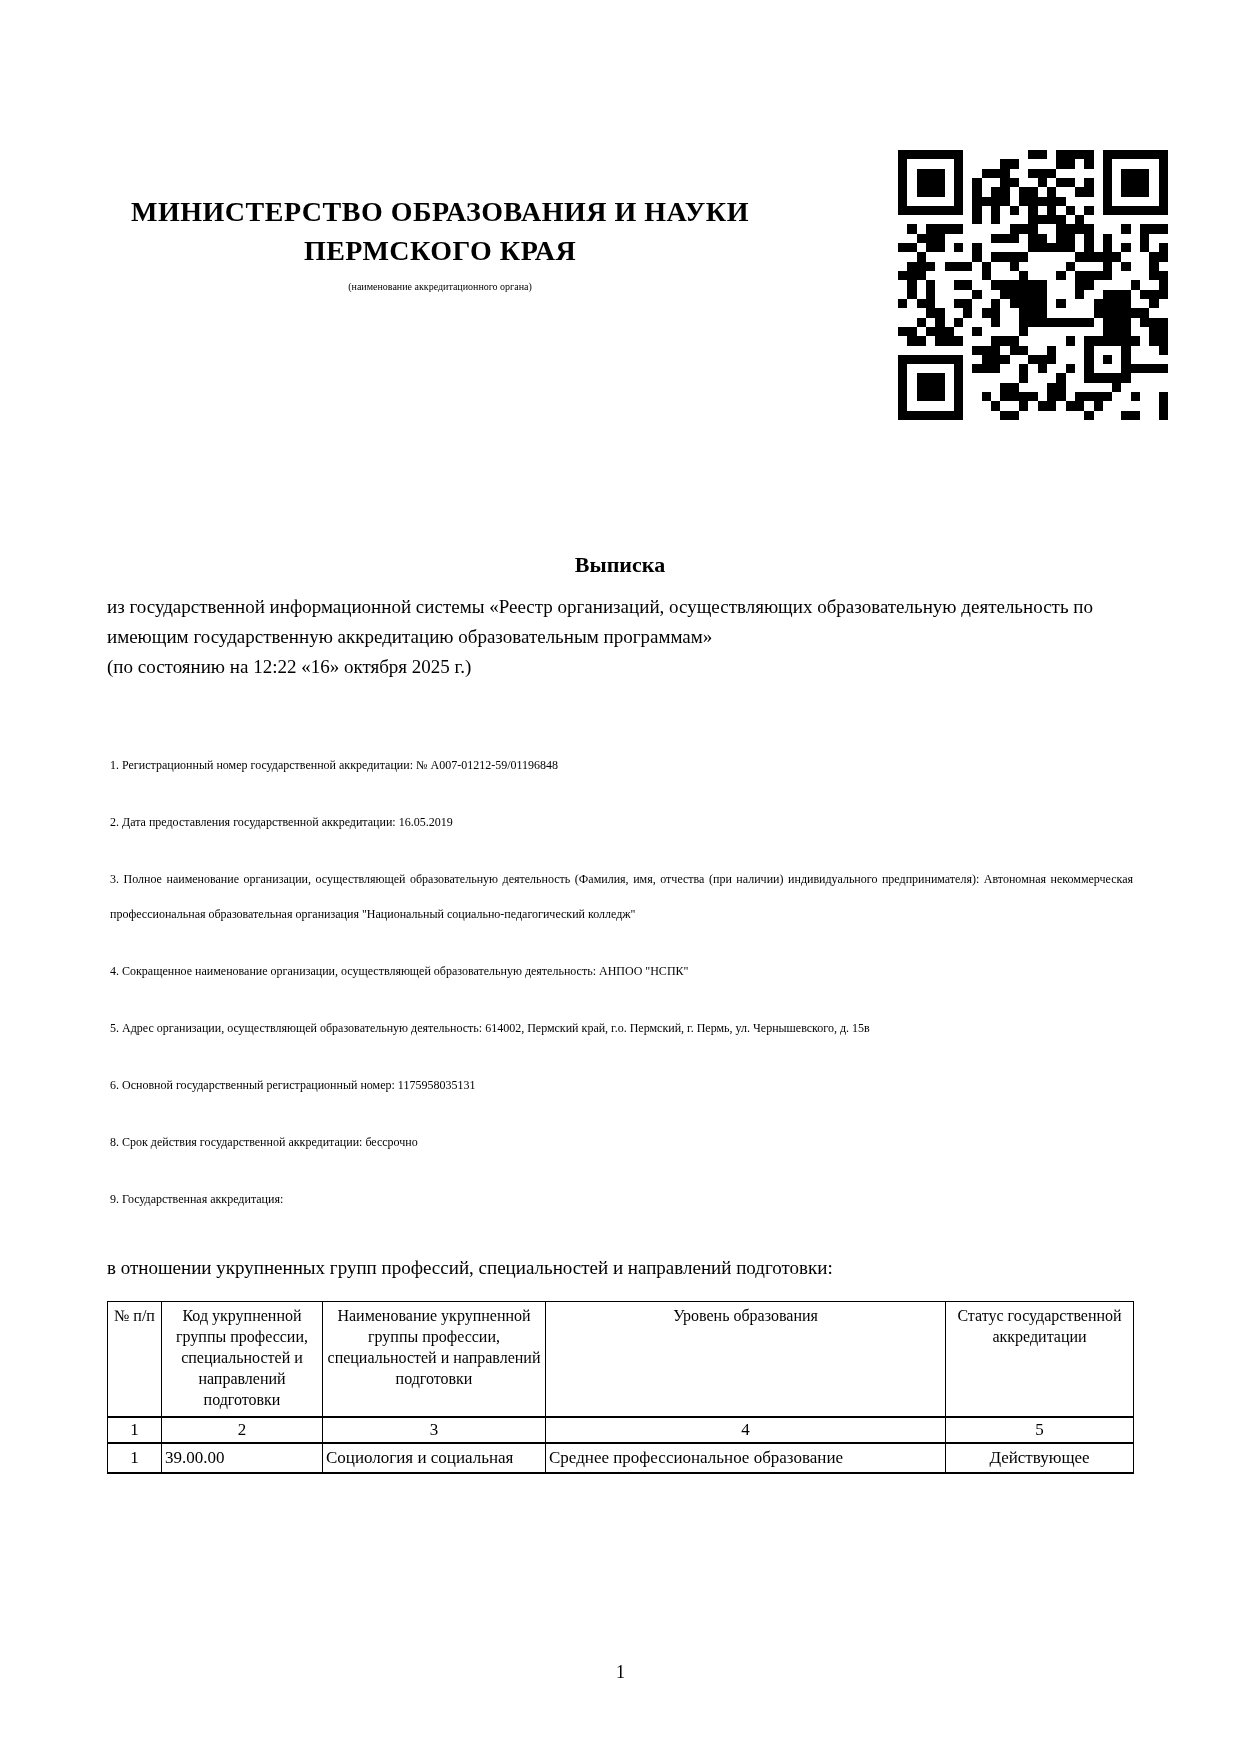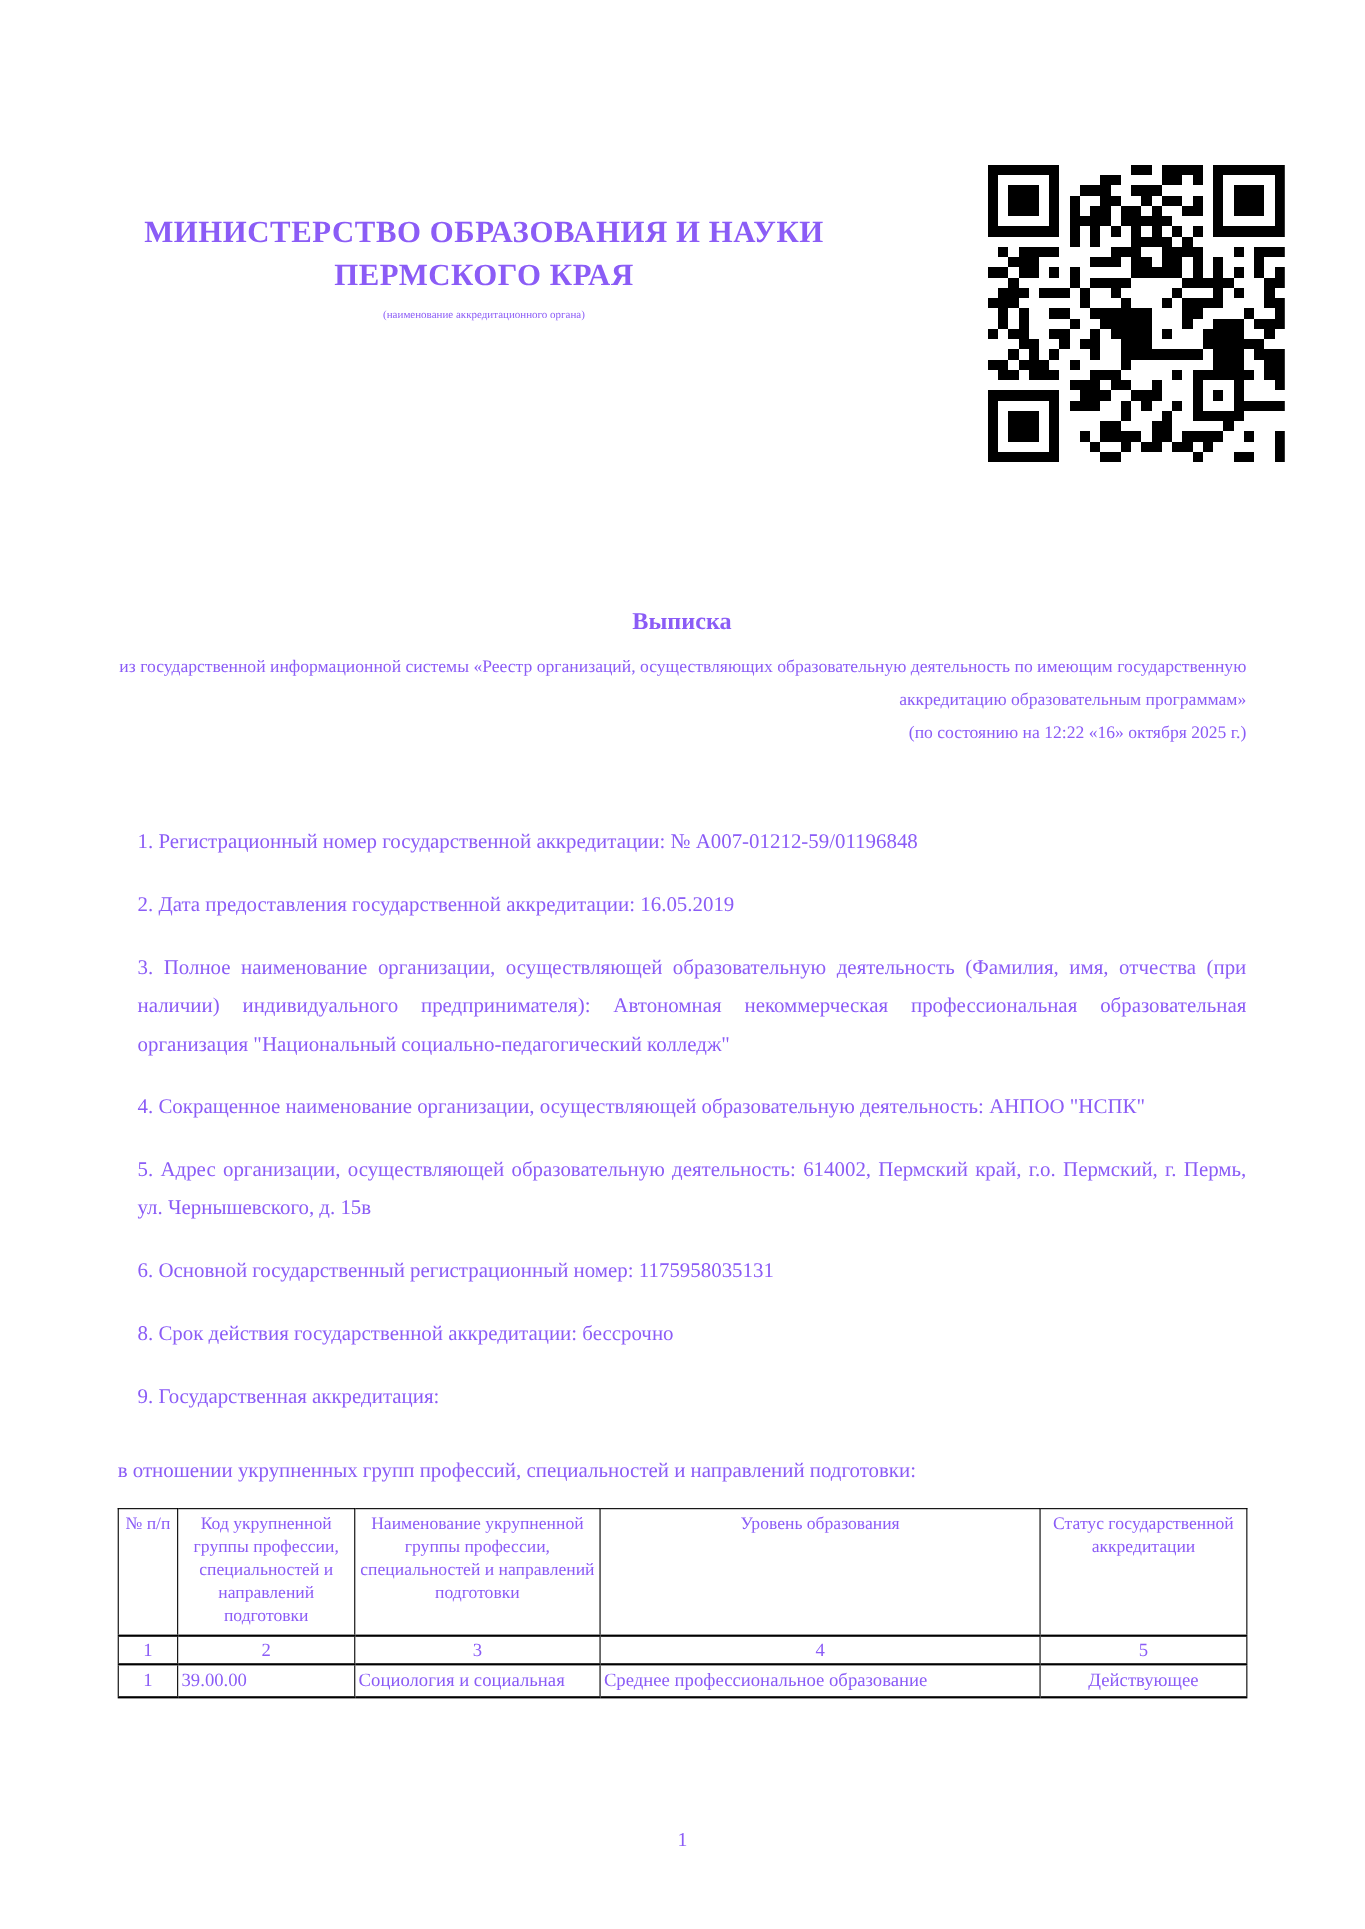--- a/index.html
+++ b/index.html
@@ -1,19 +1,19 @@
 <!DOCTYPE html>
 <html lang="ru"><head>
 <meta charset="utf-8">
 <style>
   html,body{margin:0;padding:0;background:#ffffff;}
   .page{
     position:relative;
     width:1241px;height:1754px;
-    background:#ffffff;color:#8b5cf6;
+    background:#ffffff;color:#000000;
     font-family:"Liberation Serif","DejaVu Serif",serif;
     overflow:hidden;
   }
   .ministry{
     position:absolute;top:192px;left:107px;width:666px;
     text-align:center;
   }
   .ministry-name{
     margin:0;font-size:28px;font-weight:bold;line-height:39px;
     letter-spacing:0.5px;
@@ -24,25 +24,25 @@
   .qr{
     position:absolute;top:150px;left:898px;width:270px;height:270px;
   }
   .body-block{
     position:absolute;top:538px;left:107px;width:1026px;
   }
   .doc-title{
     margin:12px;text-align:center;font-size:22px;font-weight:bold;line-height:30px;
   }
   .subtitle{
-    margin:0;text-align:right;font-size:16px;line-height:30px;
+    margin:0;text-align:left;font-size:19px;line-height:30px;
   }
   .items{margin-top:66px;}
   .item{
-    margin:0 0 22px 18px;font-size:19px;line-height:35px;
+    margin:0 0 22px 3px;font-size:12px;line-height:35px;
   }
   .item.justify{text-align:justify;}
   .section-intro{
     margin:33px 0 0 0;font-size:19px;line-height:35px;
   }
   table.acc{
     margin-top:16px;width:1026px;table-layout:fixed;
     border-collapse:collapse;
   }
   table.acc th, table.acc td{

